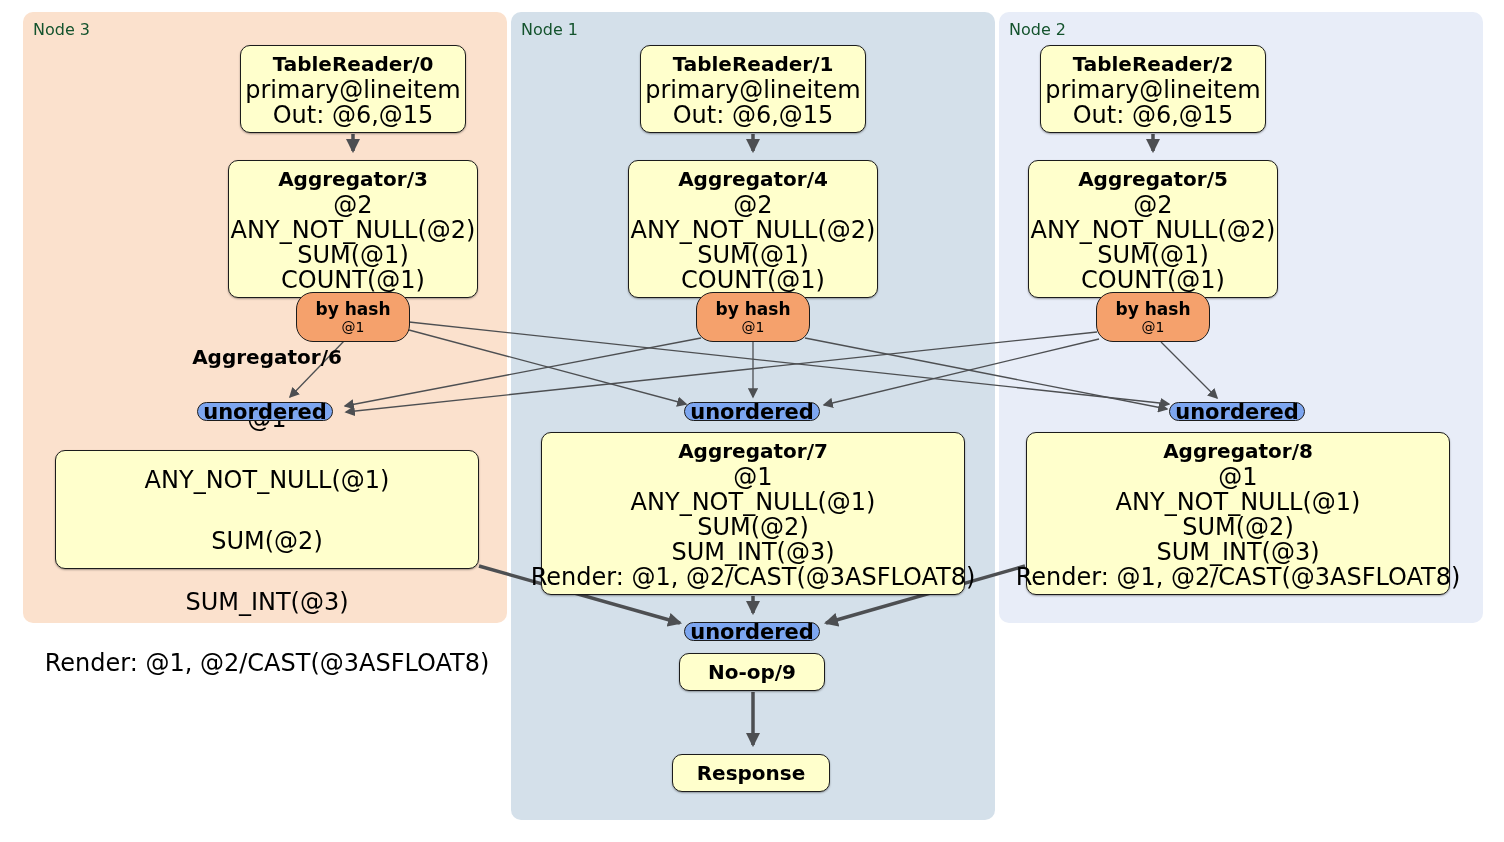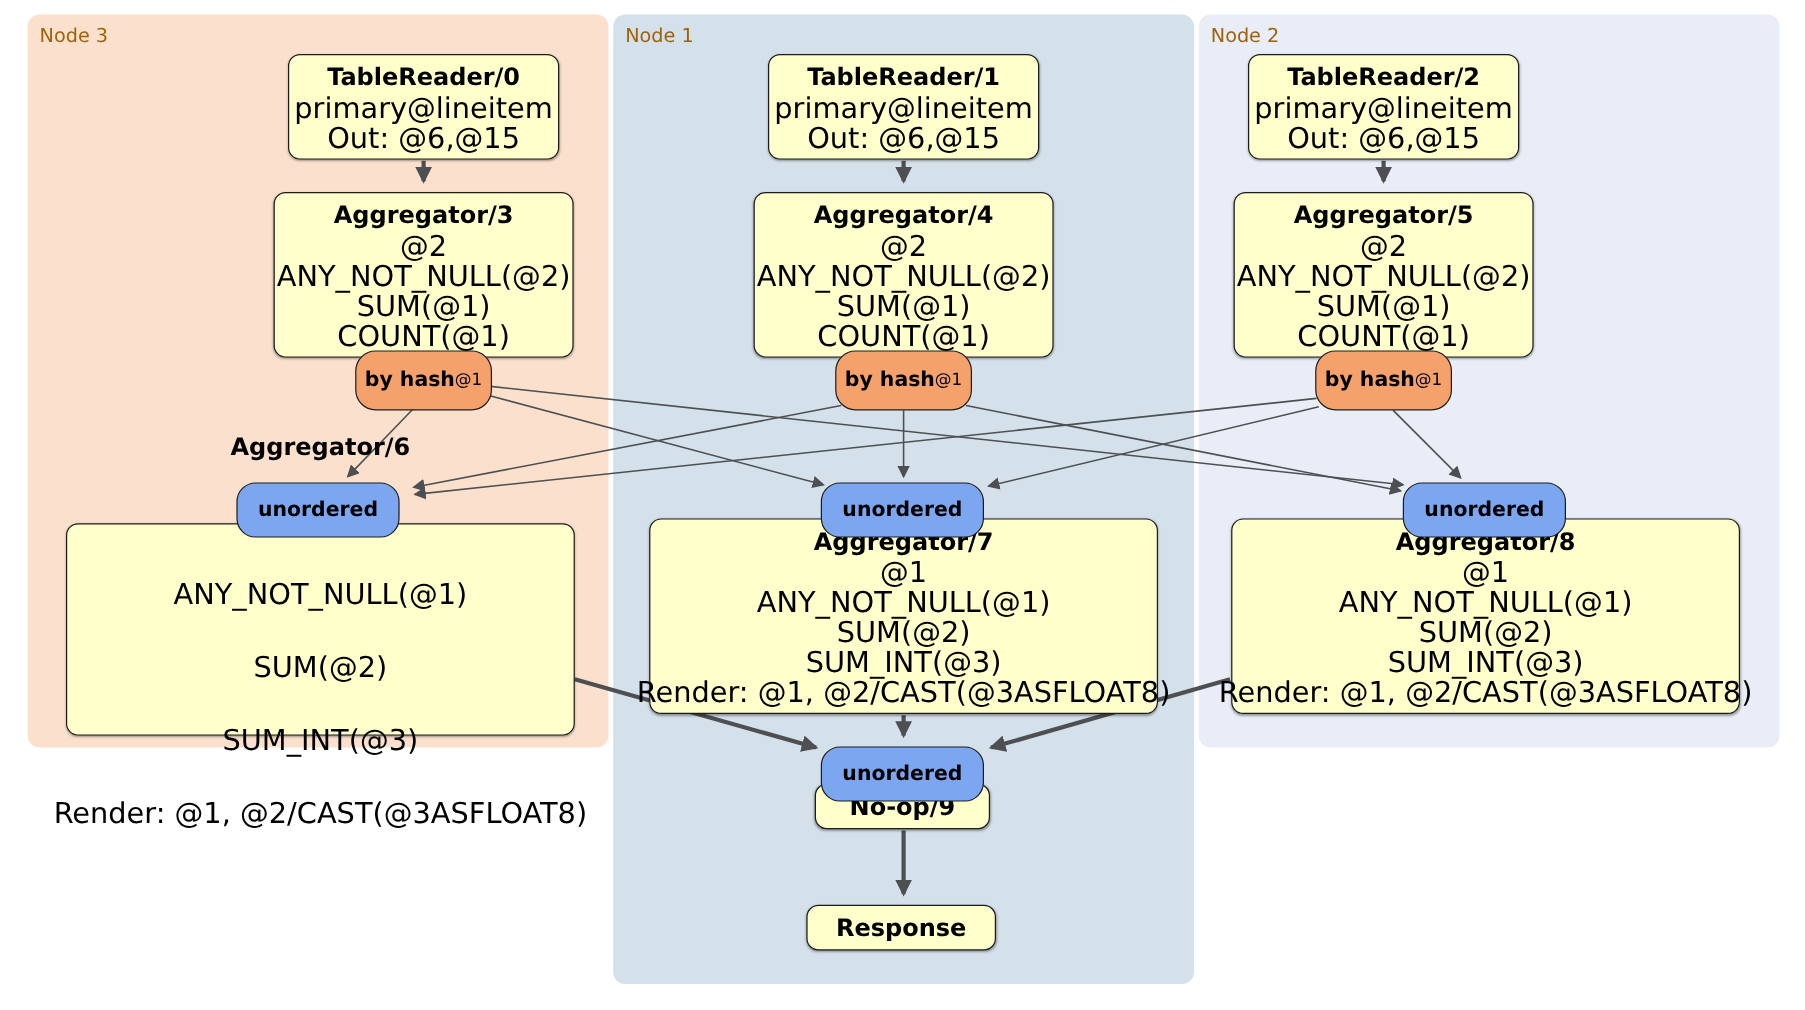--- a/index.html
+++ b/index.html
@@ -7,64 +7,64 @@
     width:1504px;height:842px;position:relative;overflow:hidden;
     font-family:"DejaVu Sans","Liberation Sans",sans-serif;color:#000;
   }
   .region{
     position:absolute;border-radius:10px;z-index:0;
   }
   #region-node3{left:23px;top:12px;width:484px;height:611px;background:var(--node3-bg);}
   #region-node1{left:511px;top:12px;width:484px;height:808px;background:var(--node1-bg);}
   #region-node2{left:999px;top:12px;width:484px;height:611px;background:var(--node2-bg);}
   .region-label{
-    position:absolute;left:10px;top:8px;font-size:16px;color:#a16207;
+    position:absolute;left:10px;top:8px;font-size:16px;color:#14532d;
   }
   svg.edges{position:absolute;left:0;top:0;z-index:1;}
   .edge-thick{stroke:var(--edge);stroke-width:3.5px;fill:none;}
   .edge-thin{stroke:var(--edge);stroke-width:1.3px;fill:none;}
   .edge-fill{fill:var(--edge);}
   .plan-box{
     position:absolute;z-index:2;background:var(--box-fill);
     border:1.5px solid #1c1c1c;border-radius:10px;
     box-shadow:0 1px 2px rgba(0,0,0,0.35);
     display:flex;flex-direction:column;justify-content:center;align-items:center;
     text-align:center;padding:16px 6px;box-sizing:border-box;
   }
   .plan-title{font-weight:bold;font-size:20px;line-height:27px;white-space:nowrap;}
   .plan-line{font-size:24px;line-height:25px;white-space:nowrap;}
   #box-tablereader0{left:240px;top:45px;width:226px;height:88px;}
   #box-tablereader1{left:640px;top:45px;width:226px;height:88px;}
   #box-tablereader2{left:1040px;top:45px;width:226px;height:88px;}
   #box-aggregator3{left:228px;top:160px;width:250px;height:138px;}
   #box-aggregator4{left:628px;top:160px;width:250px;height:138px;}
   #box-aggregator5{left:1028px;top:160px;width:250px;height:138px;}
-  #box-aggregator6{left:55px;top:436px;width:424px;height:177px;gap:36px;}
+  #box-aggregator6{left:55px;top:450px;width:424px;height:119px;gap:36px;}
   #box-aggregator7{left:541px;top:432px;width:424px;height:163px;justify-content:center;}
   #box-aggregator8{left:1026px;top:432px;width:424px;height:163px;}
   #box-noop9{left:679px;top:653px;width:146px;height:38px;}
   #box-response{left:672px;top:754px;width:158px;height:38px;}
   .hash-router{
     position:absolute;z-index:3;background:var(--hash-router-fill);
     border:1.5px solid #1c1c1c;border-radius:17px;
     width:114px;height:50px;box-sizing:border-box;
-    display:flex;flex-direction:row;justify-content:center;align-items:center;
+    display:flex;flex-direction:column;justify-content:center;align-items:center;
     text-align:center;
   }
   .hash-label{font-weight:bold;font-size:17px;line-height:20px;}
   .hash-detail{font-size:14px;line-height:16px;}
   #router-byhash3{left:296px;top:292px;}
   #router-byhash4{left:696px;top:292px;}
   #router-byhash5{left:1096px;top:292px;}
   .unordered-pill{
     position:absolute;z-index:3;background:var(--unordered-fill);
     border:1.5px solid #1c1c1c;border-radius:16px;
-    width:136px;height:46px;box-sizing:border-box;
+    width:136px;height:19px;box-sizing:border-box;
     display:flex;justify-content:center;align-items:center;
-    font-weight:bold;font-size:17px;
+    font-weight:bold;font-size:21px;
   }
   #pill-unordered6{left:197px;top:402px;}
   #pill-unordered7{left:684px;top:402px;}
   #pill-unordered8{left:1169px;top:402px;}
   #pill-unordered9{left:684px;top:622px;}
 </style>
 </head>
 <body>
 
 <div class="region" id="region-node3">

